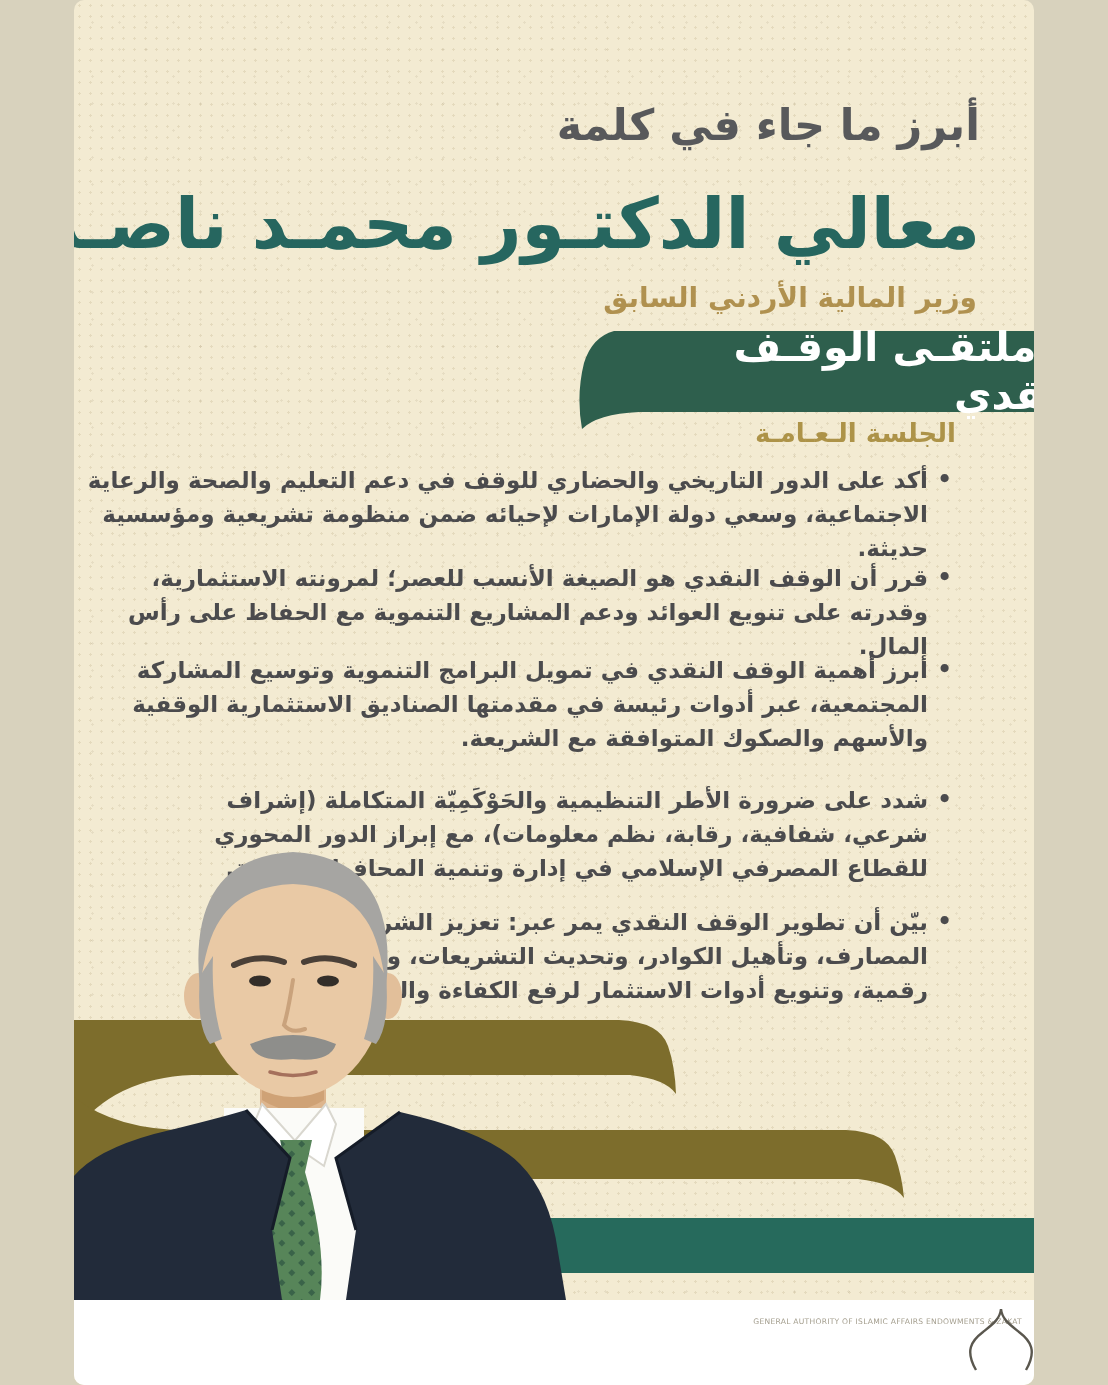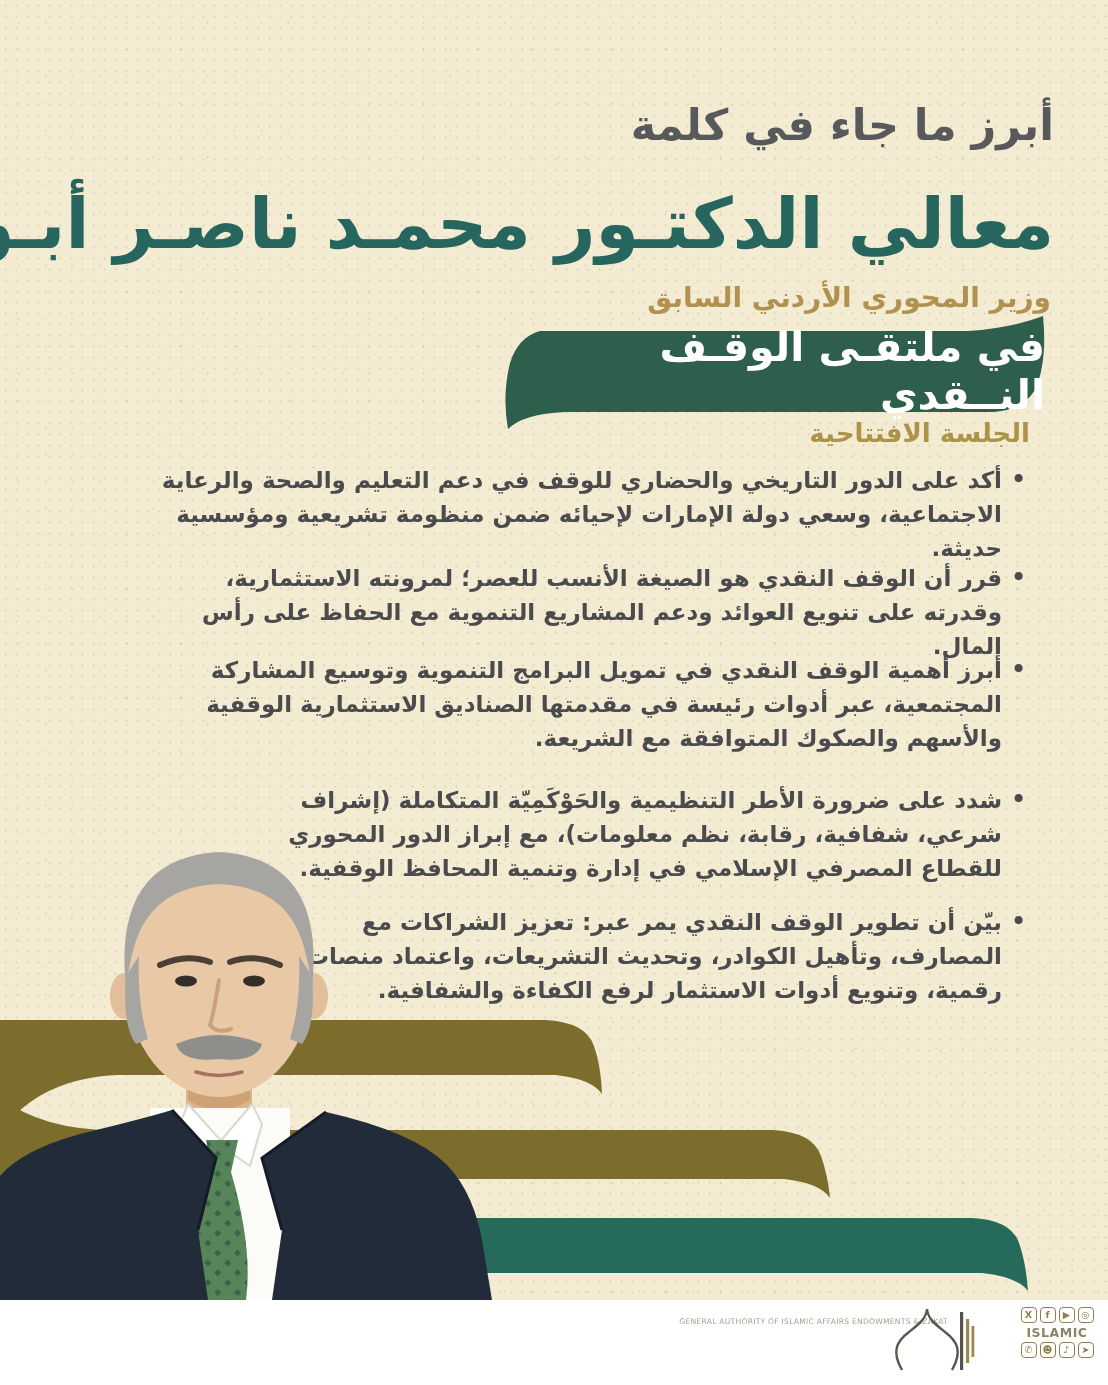--- a/index.html
+++ b/index.html
@@ -1,24 +1,25 @@
 <!DOCTYPE html>
 <html lang="ar"><head>
 <meta charset="utf-8">
 <style>
   html,body{margin:0;padding:0;}
   body{font-family:"DejaVu Sans", sans-serif; background:#d8d2bd;}
   .canvas{
-    position:relative; width:1108px; height:1385px; margin:0 auto;
+    position:relative; width:960px; height:1385px; margin:0 auto;
     background-color:#f3ebd2; overflow:hidden;
     background-image:
       radial-gradient(rgba(150,130,80,.16) 1px, transparent 1.4px),
       radial-gradient(rgba(120,100,60,.10) 1px, transparent 1.4px);
     background-size:11px 11px, 27px 27px;
     background-position:0 0, 5px 9px;
+    border-radius:10px;
   }
   .deco{position:absolute; left:0; top:0; width:1108px; height:1385px; pointer-events:none;}
   .txt{position:absolute; direction:rtl; text-align:right; white-space:nowrap;}
   .kicker{top:100px; right:54px; font-size:43px; font-weight:bold; color:#58595b;}
   .name{top:183px; right:54px; font-size:70px; font-weight:bold; color:#26665f;}
   .role{top:281px; right:57px; font-size:28px; font-weight:bold; color:#b0914f;}
   .banner-text{
     position:absolute; left:505px; top:326px; width:540px; height:90px;
     display:flex; align-items:center; justify-content:center;
     direction:rtl; color:#ffffff; font-size:41px; font-weight:bold;
@@ -63,23 +64,23 @@
 
     <path d="M0,1020 H545 Q586,1022 594,1046 Q601,1066 602,1094 Q592,1079 556,1075 H118 Q40,1078 0,1132 Z" fill="#7d6d2c"></path>
 
     <path d="M0,1097 Q45,1133 128,1130 H772 Q813,1132 821,1156 Q828,1176 830,1198 Q820,1183 784,1179 H0 Z" fill="#7d6d2c"></path>
 
     <path d="M0,1218 H972 Q1011,1220 1019,1243 Q1026,1263 1028,1291 Q1018,1277 982,1273 H0 Z" fill="#266a5c"></path>
   </svg>
 
   <div class="txt kicker">أبرز ما جاء في كلمة</div>
   <div class="txt name">معالي الدكتـور محمـد ناصـر أبـو حمـور</div>
-  <div class="txt role">وزير المحوري الأردني السابق</div>
+  <div class="txt role">وزير المالية الأردني السابق</div>
   <div class="banner-text">في ملتقـى الوقـف النــقدي</div>
-  <div class="txt session">الجلسة الافتتاحية</div>
+  <div class="txt session">الجلسة الـعـامـة</div>
 
   <div class="bullets">
       <div class="bullet"><span class="dot">•</span><span>أكد على الدور التاريخي والحضاري للوقف في دعم التعليم والصحة والرعاية الاجتماعية، وسعي دولة الإمارات لإحيائه ضمن منظومة تشريعية ومؤسسية حديثة.</span></div>
       <div class="bullet"><span class="dot">•</span><span>قرر أن الوقف النقدي هو الصيغة الأنسب للعصر؛ لمرونته الاستثمارية، وقدرته على تنويع العوائد ودعم المشاريع التنموية مع الحفاظ على رأس المال.</span></div>
       <div class="bullet"><span class="dot">•</span><span>أبرز أهمية الوقف النقدي في تمويل البرامج التنموية وتوسيع المشاركة المجتمعية، عبر أدوات رئيسة في مقدمتها الصناديق الاستثمارية الوقفية والأسهم والصكوك المتوافقة مع الشريعة.</span></div>
       <div class="bullet"><span class="dot">•</span><span>شدد على ضرورة الأطر التنظيمية والحَوْكَمِيّة المتكاملة (إشراف شرعي، شفافية، رقابة، نظم معلومات)، مع إبراز الدور المحوري للقطاع المصرفي الإسلامي في إدارة وتنمية المحافظ الوقفية.</span></div>
       <div class="bullet"><span class="dot">•</span><span>بيّن أن تطوير الوقف النقدي يمر عبر: تعزيز الشراكات مع المصارف، وتأهيل الكوادر، وتحديث التشريعات، واعتماد منصات رقمية، وتنويع أدوات الاستثمار لرفع الكفاءة والشفافية.</span></div>
     </div>
 
   <svg class="photo" viewBox="0 0 492 472" aria-hidden="true">

